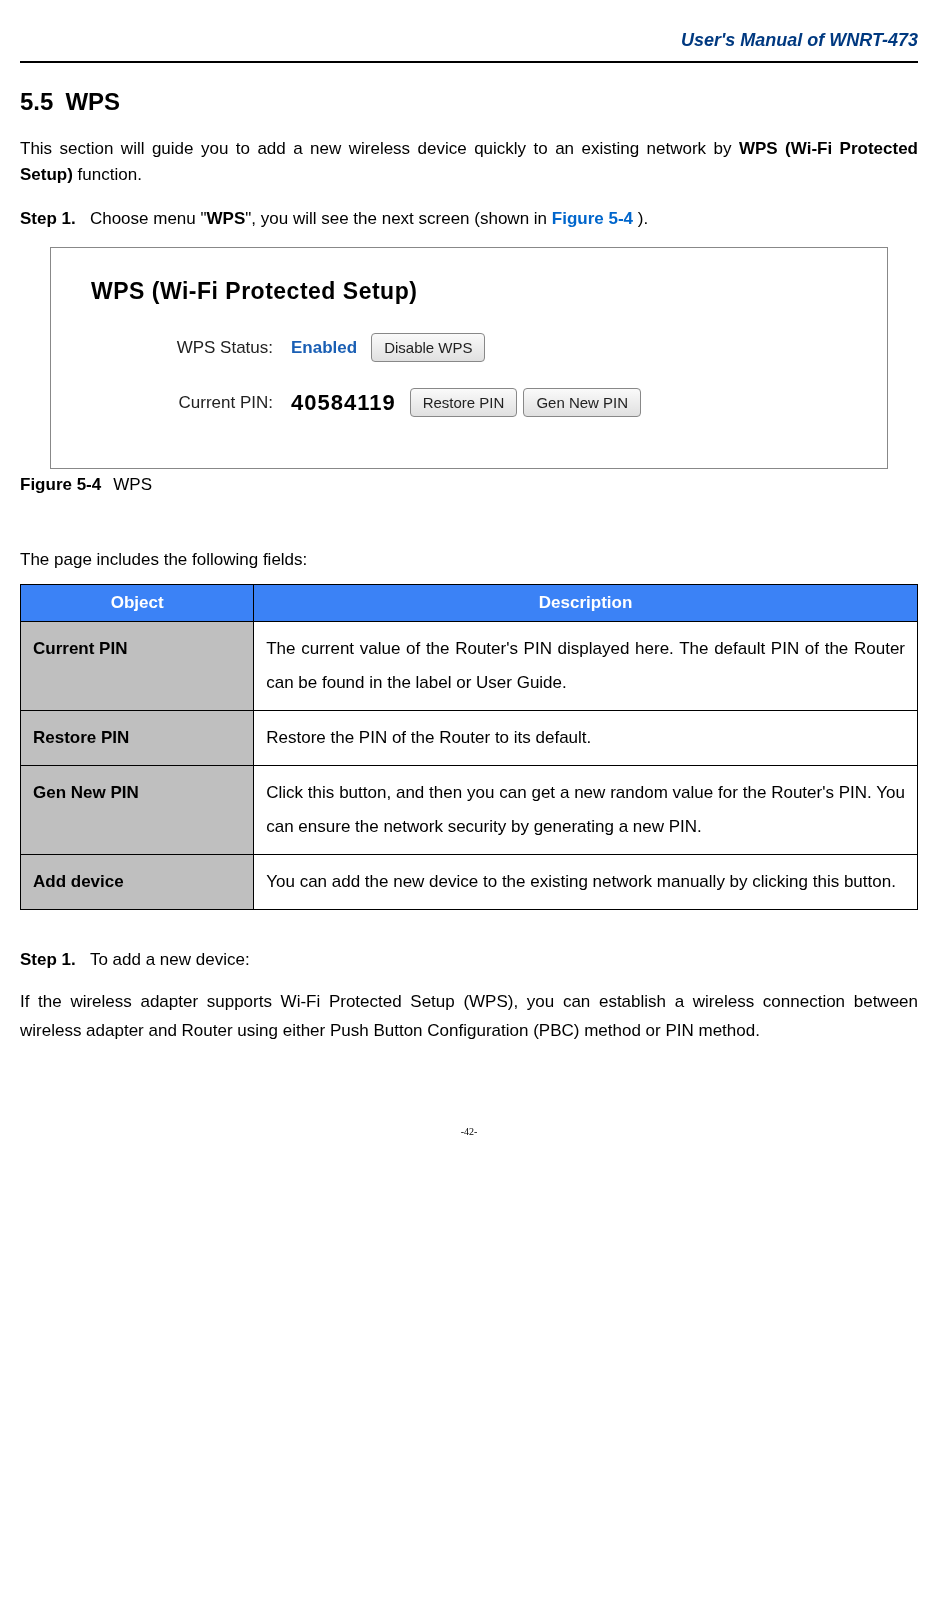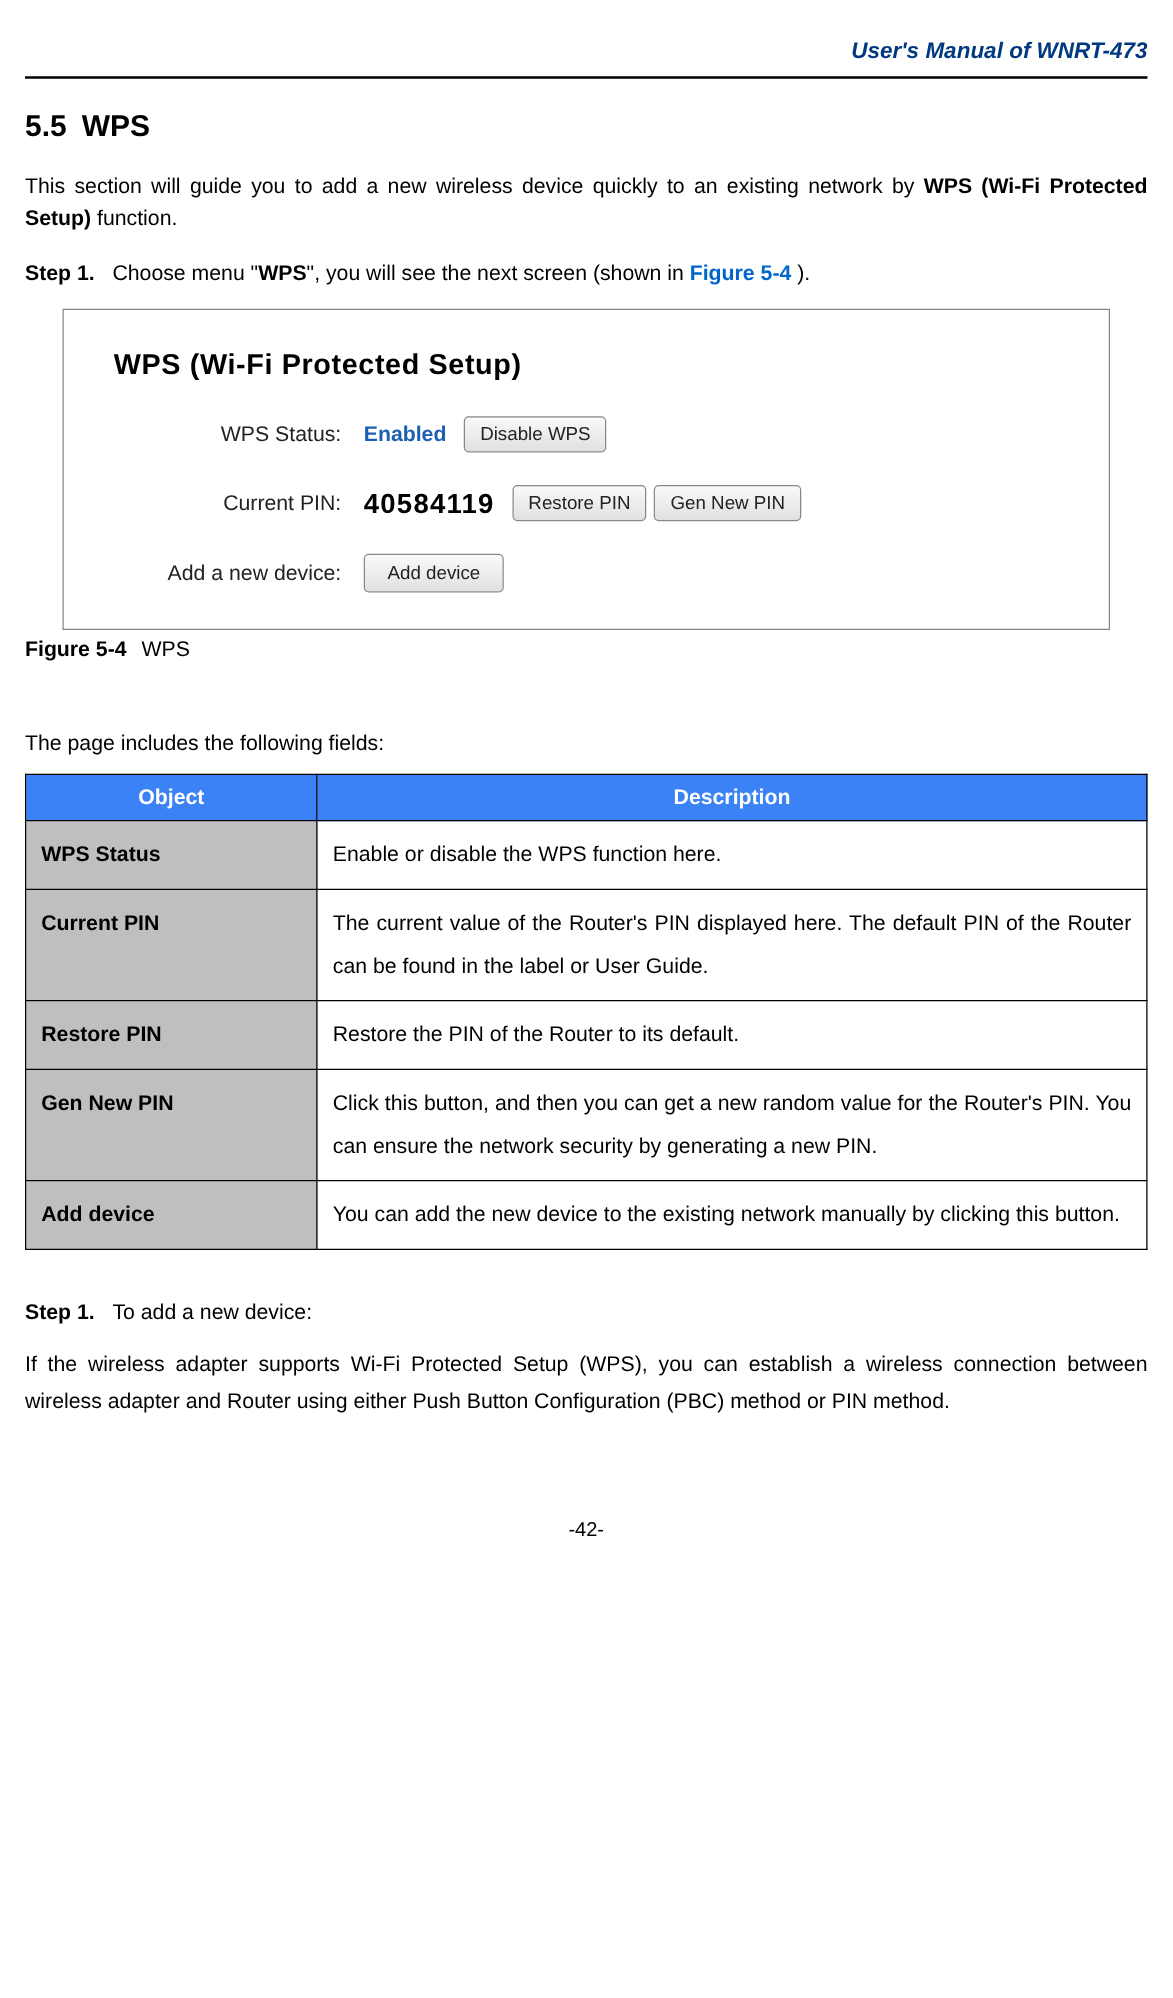--- a/index.html
+++ b/index.html
@@ -127,22 +127,23 @@
     }
     .desc-table td.desc { text-align: justify; }
     .step2-body {
       font-size: 17px;
       line-height: 1.7;
       text-align: justify;
       margin-bottom: 60px;
     }
     .footer {
       text-align: center;
-      font-size: 16px;
+      font-size: 10px;
       margin-top: 80px;
+      font-family: Liberation Serif, serif;
     }
   </style>
 </head>
 <body>
 
 <div class="header">User's Manual of WNRT-473</div>
 
 <h2 class="section-heading">
   <span class="num">5.5</span><span>WPS</span>
 </h2>
@@ -165,44 +166,36 @@
     <button class="ui-button">Disable WPS</button>
   </div>
 
   <div class="wps-row">
     <div class="wps-label">Current PIN:</div>
     <span class="pin-value">40584119</span>
     <button class="ui-button">Restore PIN</button>
     <button class="ui-button">Gen New PIN</button>
   </div>
 
-  <div class="wps-row" style="margin-bottom:4px">
-    <div class="wps-label">Add a new device:</div>
-    <button class="ui-button" style="padding:6px 18px">Add device</button>
-  </div>
 </div>
 
 <div class="figure-caption">
   <span class="fig-label">Figure 5-4</span><span>WPS</span>
 </div>
 
 <p class="fields-intro">The page includes the following fields:</p>
 
 <table class="desc-table">
   <thead>
     <tr>
       <th class="obj">Object</th>
       <th>Description</th>
     </tr>
   </thead>
   <tbody>
-    <tr>
-      <td class="obj">WPS Status</td>
-      <td class="desc">Enable or disable the WPS function here.</td>
-    </tr>
     <tr>
       <td class="obj">Current PIN</td>
       <td class="desc">The current value of the Router's PIN displayed here. The default PIN of the Router can be found in the label or User Guide.</td>
     </tr>
     <tr>
       <td class="obj">Restore PIN</td>
       <td class="desc">Restore the PIN of the Router to its default.</td>
     </tr>
     <tr>
       <td class="obj">Gen New PIN</td>

